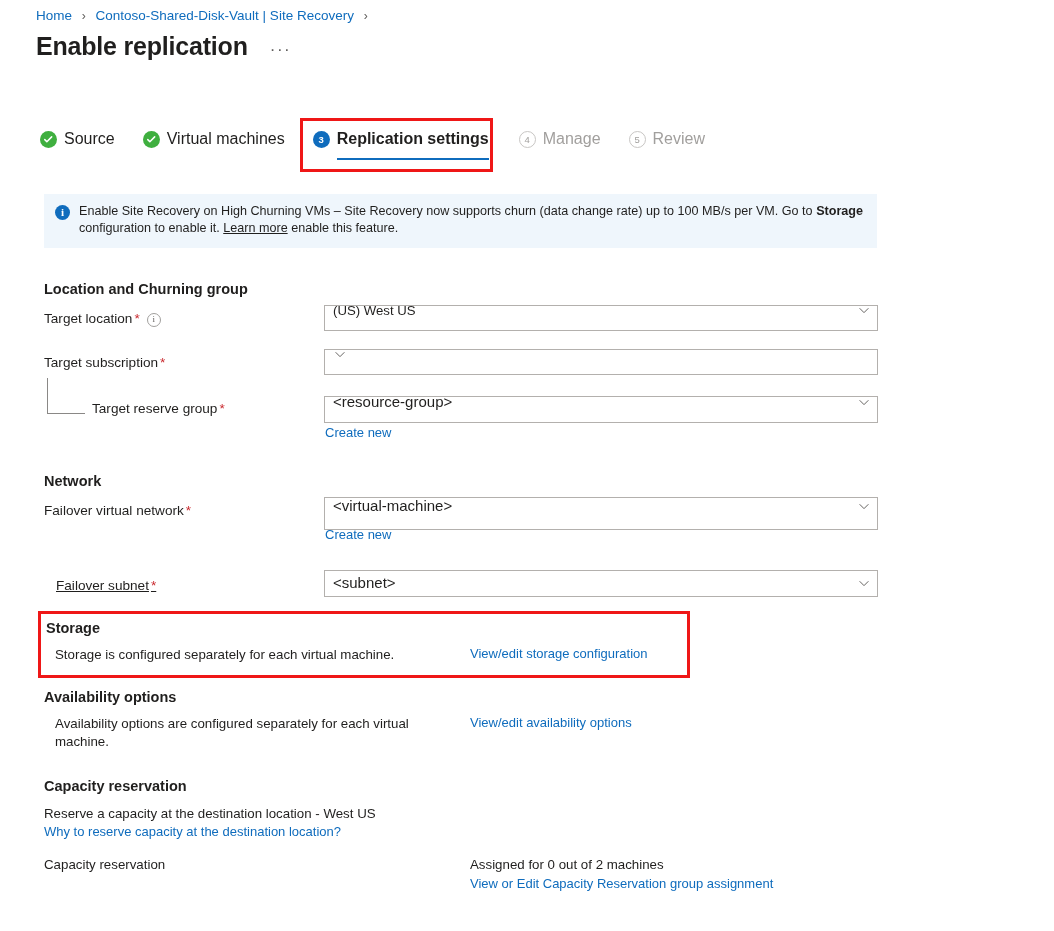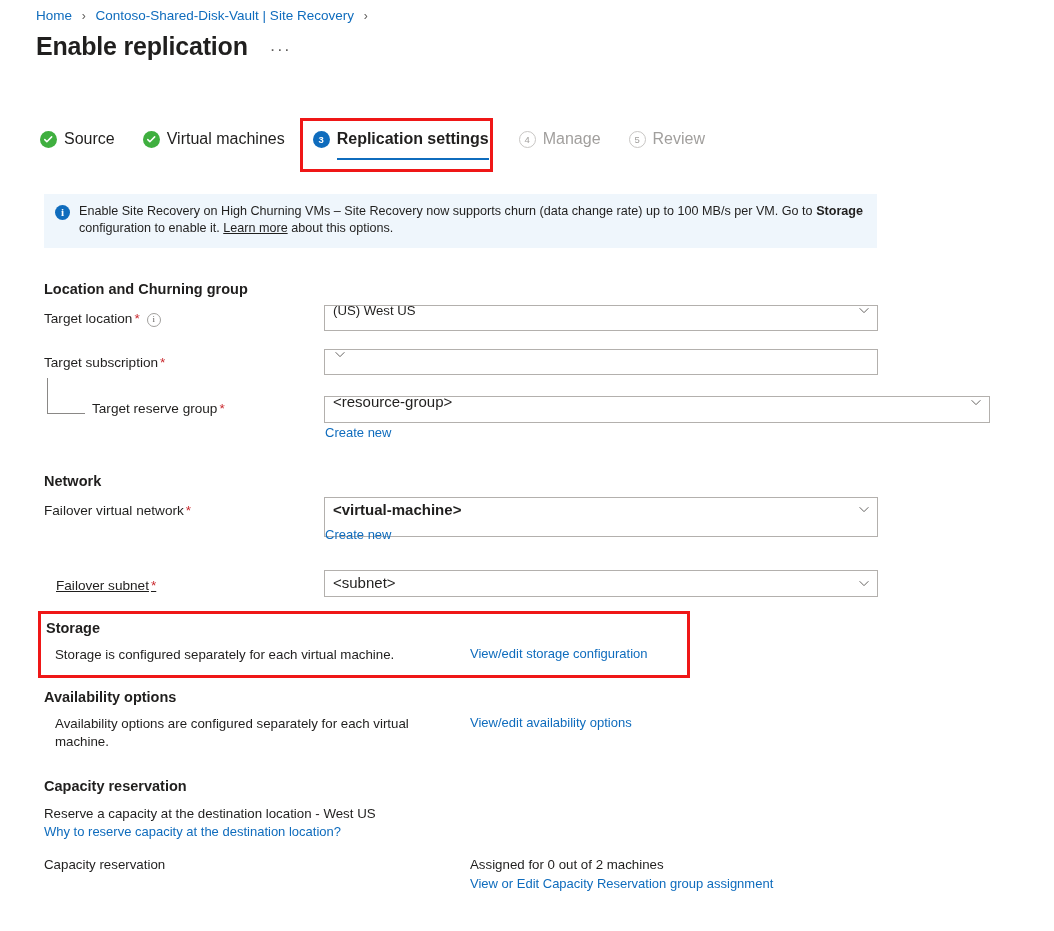--- a/index.html
+++ b/index.html
@@ -306,21 +306,21 @@
 
   <div class="step is-pending">
     <span class="step-badge pending">5</span>
     <span class="step-label">Review</span>
   </div>
 
 </div>
 
 <div class="info-banner">
   <span class="info-icon">i</span>
-  <span class="info-text"><span>Enable Site Recovery on High Churning VMs – Site Recovery now supports churn (data change rate) up to 100 MB/s per VM. Go to </span><b>Storage</b><span> configuration to enable it. </span><a>Learn more</a><span> about this options.</span></span>
+  <span class="info-text"><span>Enable Site Recovery on High Churning VMs – Site Recovery now supports churn (data change rate) up to 100 MB/s per VM. Go to </span><b>Storage</b><span> configuration to enable it. </span><a>Learn more</a><span> enable this feature.</span></span>
 </div>
 
 <div class="section-heading" style="left:44px; top:281px;">Location and Churning group</div>
 
 <div class="field-label" style="left:44px; top:311px;">
   <span>Target location</span><span class="req">*</span><span class="info-dot">i</span>
 </div>
 <div class="dropdown" style="left:324px; top:305px; width:554px;">
   <span class="dd-value">(US) West US</span>
   <svg class="dd-chevron" viewBox="0 0 16 16">
@@ -334,34 +334,34 @@
 <div class="dropdown" style="left:324px; top:349px; width:554px;">
   <svg class="dd-chevron" viewBox="0 0 16 16">
       <path d="M3 6l5 5 5-5" fill="none" stroke="currentColor" stroke-width="1.1"></path>
     </svg>
 </div>
 
 <div class="tree-connector"></div>
 <div class="field-label" style="left:92px; top:401px;">
   <span>Target reserve group</span><span class="req">*</span>
 </div>
-<div class="dropdown placeholder" style="left:324px; top:396px; width:666px; height:27px;">
+<div class="dropdown placeholder" style="left:324px; top:396px; width:554px; height:27px;">
   <span class="dd-value">&lt;resource-group&gt;</span>
   <svg class="dd-chevron" viewBox="0 0 16 16">
       <path d="M3 6l5 5 5-5" fill="none" stroke="currentColor" stroke-width="1.1"></path>
     </svg>
 </div>
 <div class="link" style="left:325px; top:425px;">Create new</div>
 
 <div class="section-heading" style="left:44px; top:473px;">Network</div>
 
 <div class="field-label" style="left:44px; top:503px;">
   <span>Failover virtual network</span><span class="req">*</span>
 </div>
-<div class="dropdown placeholder" style="left:324px; top:497px; width:554px; height:40px;font-weight:bold;">
+<div class="dropdown placeholder" style="left:324px; top:497px; width:554px; height:33px;">
   <span class="dd-value">&lt;virtual-machine&gt;</span>
   <svg class="dd-chevron" viewBox="0 0 16 16">
       <path d="M3 6l5 5 5-5" fill="none" stroke="currentColor" stroke-width="1.1"></path>
     </svg>
 </div>
 <div class="link" style="left:325px; top:527px;">Create new</div>
 
 <div class="field-label" style="left:56px; top:578px;text-decoration:underline;">
   <span>Failover subnet</span><span class="req">*</span>
 </div>

